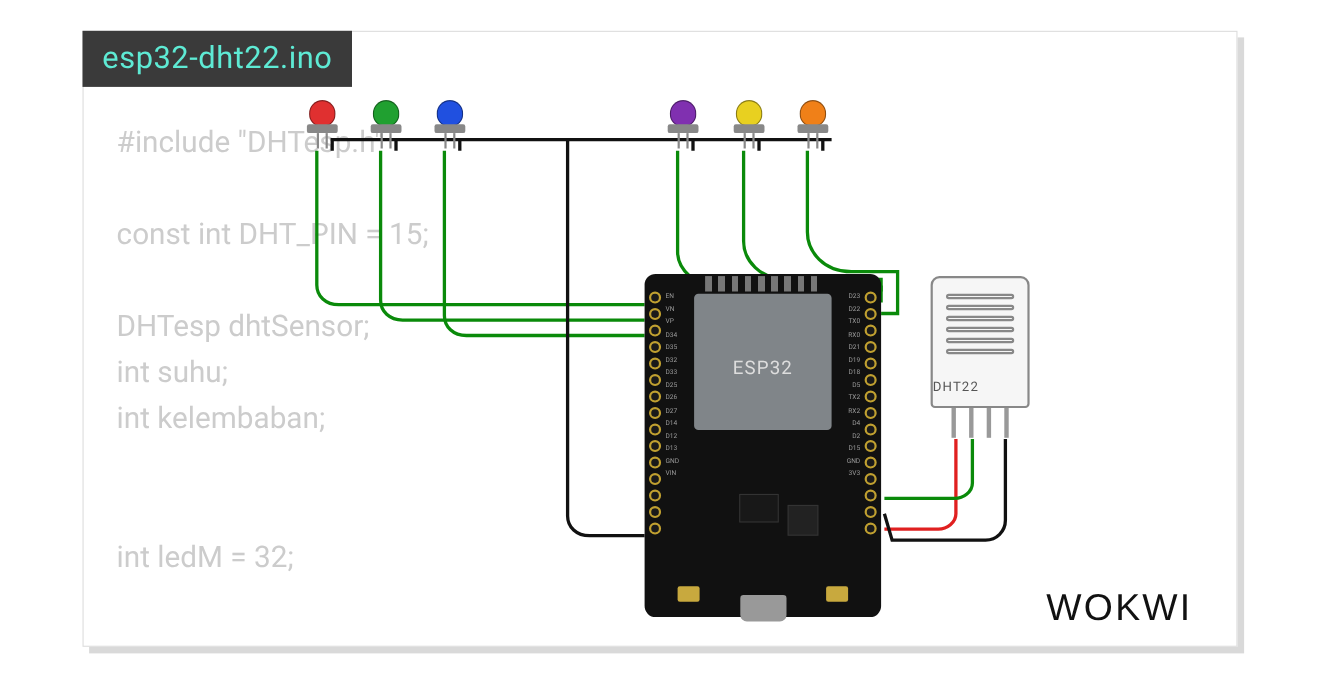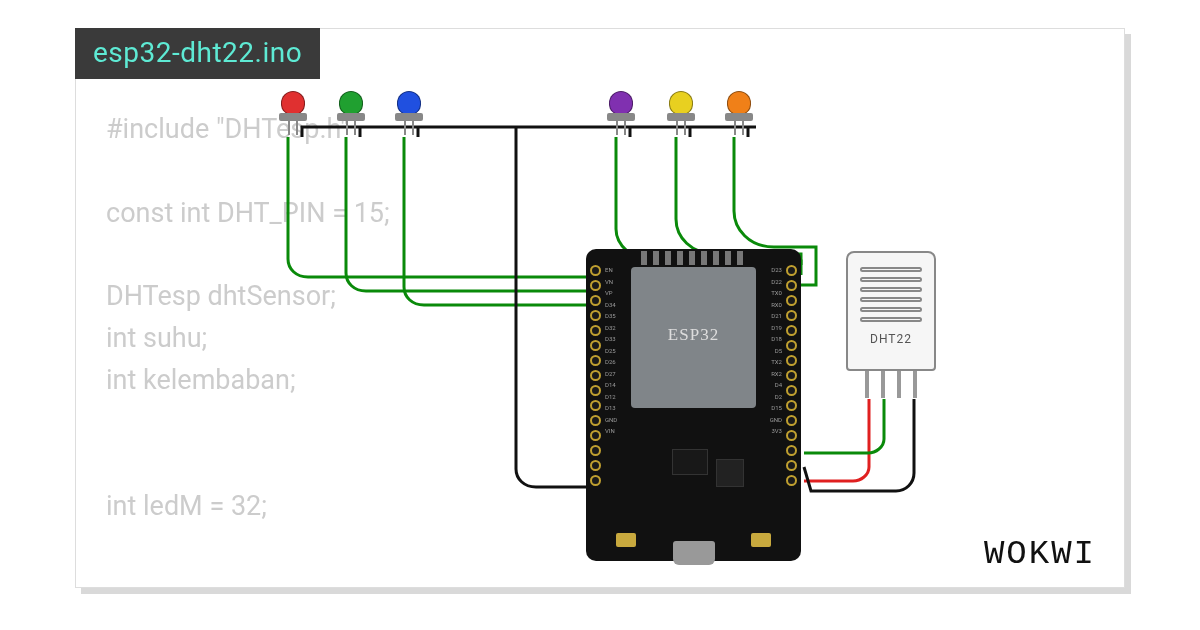--- a/index.html
+++ b/index.html
@@ -38,27 +38,27 @@
     top: 80px;
     font-size: 27px;
     line-height: 1.55;
     color: #ccc;
     font-family: "Roboto", -apple-system, sans-serif;
     white-space: pre;
     font-weight: 400;
   }
   .brand {
     position: absolute;
-    right: 28px;
+    right: 40px;
     bottom: 14px;
     font-size: 34px;
     font-weight: 400;
     letter-spacing: 2px;
     color: #111;
-    font-family: Liberation Mono, monospace;
+    font-family: Liberation Sans, sans-serif;
   }
   .led {
     position: absolute;
     width: 30px;
     height: 45px;
   }
   .led-bulb {
     width: 24px;
     height: 24px;
     border-radius: 50% 50% 45% 45%;
@@ -81,24 +81,23 @@
     width: 215px;
     height: 312px;
     background: #111;
     border-radius: 10px;
   }
   .esp32-shield {
     position: absolute;
     left: 45px;
     top: 18px;
     width: 125px;
-    height: 141px;
+    height: 124px;
     background: #808589;
     border-radius: 4px;
-    font-family: Liberation Serif, serif;
   }
   .esp32-label {
     position:absolute;
     color:#ddd;
     font-size:17px;
     left:50%;
     top:58px;
     transform:translateX(-50%);
     letter-spacing:1px;
   }
@@ -130,21 +129,21 @@
     width: 90px;
     height: 120px;
     background: #f6f6f6;
     border: 2px solid #888;
     border-radius: 8px 8px 4px 4px;
     position: relative;
     padding-top: 10px;
   }
   .dht22-slots { display:flex; flex-direction:column; gap:5px; align-items:center; margin-top:4px; }
   .dht22-slot { width:62px; height:5px; background:#f6f6f6; border:2px solid #888; border-radius:3px; }
-  .dht22-label { text-align:center; font-size:12px; color:#555; margin-top:10px; letter-spacing:1px; }
+  .dht22-label { font-size:12px; color:#555; margin-top:22px; letter-spacing:1px; }
   .dht22-legs { display:flex; justify-content:center; gap:12px; margin-top:-1px; }
   .dht22-leg { width:4px; height:28px; background:#999; }
   svg.wires { position:absolute; left:0; top:0; width:1050px; height:560px; }
 </style>
 </head>
 <body>
 
 <div class="card">
   <div class="tab">
     <span>esp32-dht22.ino</span>

